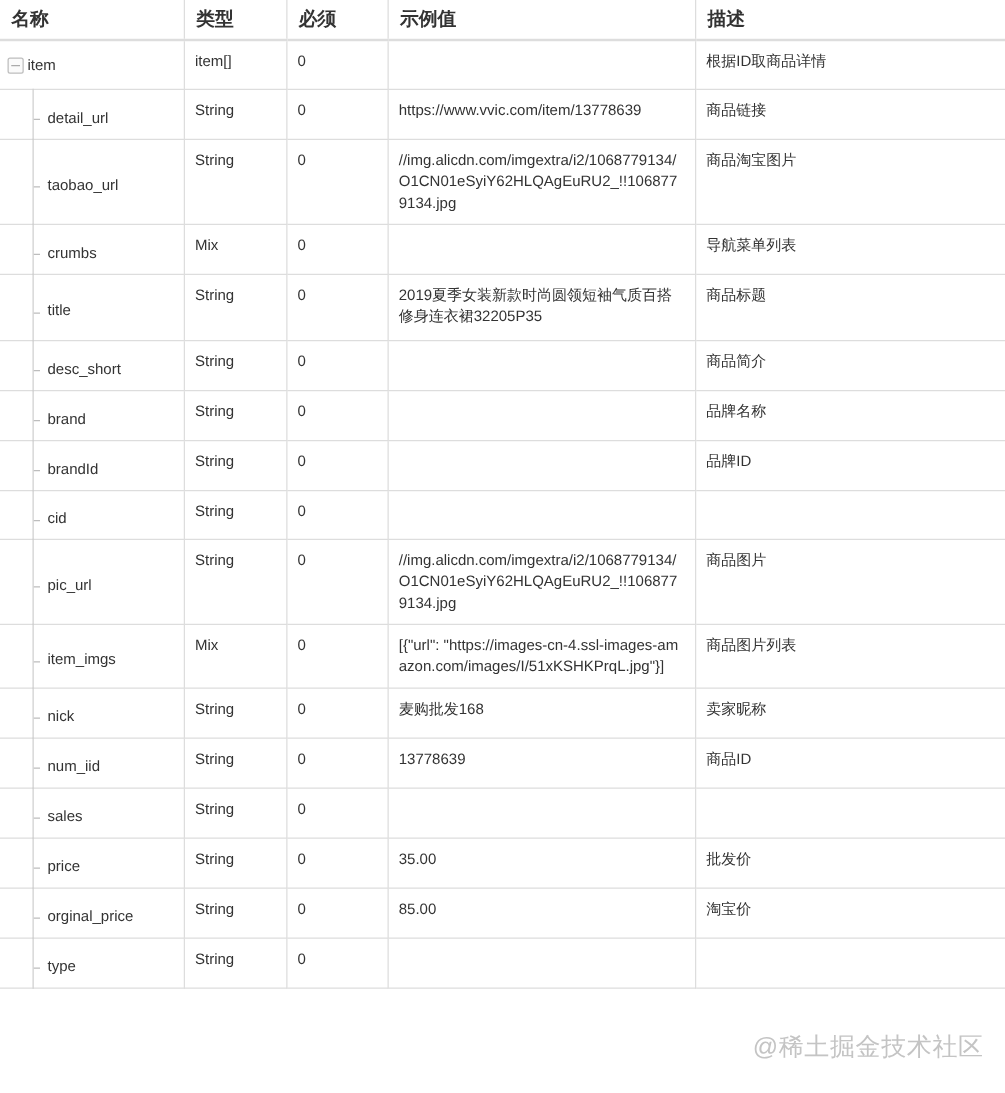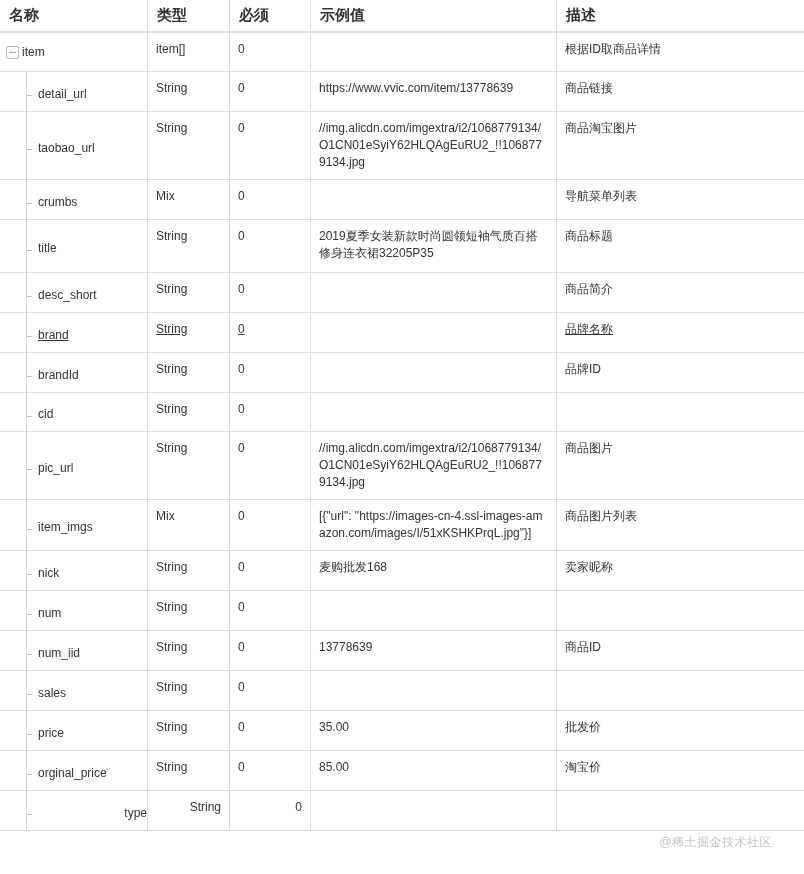--- a/index.html
+++ b/index.html
@@ -11,21 +11,21 @@
          padding-left: 9px; border-bottom: 2px solid #dddddd; border-top: none; }
     td { font-size: 12px; line-height: 17px; }
     td .cell { padding: 8px 8px 0 8px; word-break: break-all; }
     td.name-cell { position: relative; vertical-align: middle; }
     .tree-line { position: absolute; left: 26px; top: -1px; bottom: -1px; border-left: 1px solid #cfcfcf; }
     .tree-branch { position: absolute; left: 27px; top: 50%; width: 5px; border-top: 1px solid #bdbdbd; margin-top: 4px; }
     .child-label { padding-left: 38px; padding-top: 6px; }
     .root-label { display: flex; align-items: center; padding-left: 6px; padding-top: 2px; }
     .collapse-icon { width: 11px; height: 11px; border: 1px solid #bdbdbd; border-radius: 2px; position: relative; margin-right: 3px; background: #fafafa; }
     .collapse-icon::after { content: ""; position: absolute; left: 2px; right: 2px; top: 5px; border-top: 1px solid #aaaaaa; }
-    .watermark { position: absolute; right: 32px; bottom: 23px; font-size: 12px; color: #c4c4c4; letter-spacing: 0.5px; }
+    .watermark { position: absolute; right: 17px; bottom: 23px; font-size: 20px; color: #c4c4c4; letter-spacing: 0.5px; }
     col.c1 { width: 148px; } col.c2 { width: 82px; } col.c3 { width: 81px; } col.c4 { width: 246px; } col.c5 { width: 248px; }
   </style>
 </head>
 <body>
 
 <table>
   <colgroup>
       <col class="c1">
       <col class="c2">
       <col class="c3">
@@ -150,21 +150,21 @@
         <td>
           <div class="cell">0</div>
         </td>
         <td>
           <div class="cell"></div>
         </td>
         <td>
           <div class="cell">商品简介</div>
         </td>
       </tr>
-      <tr style="height: 40px; text-decoration: underline;">
+      <tr style="height: 40px;">
         <td class="name-cell">
           <span class="tree-line"></span>
           <span class="tree-branch"></span>
           <div class="child-label">brand</div>
         </td>
         <td>
           <div class="cell">String</div>
         </td>
         <td>
           <div class="cell">0</div>
@@ -264,39 +264,20 @@
         <td>
           <div class="cell">0</div>
         </td>
         <td>
           <div class="cell">麦购批发168</div>
         </td>
         <td>
           <div class="cell">卖家昵称</div>
         </td>
       </tr>
-      <tr style="height: 40px;">
-        <td class="name-cell">
-          <span class="tree-line"></span>
-          <span class="tree-branch"></span>
-          <div class="child-label">num</div>
-        </td>
-        <td>
-          <div class="cell">String</div>
-        </td>
-        <td>
-          <div class="cell">0</div>
-        </td>
-        <td>
-          <div class="cell"></div>
-        </td>
-        <td>
-          <div class="cell"></div>
-        </td>
-      </tr>
       <tr style="height: 40px; margin-top: 40px;">
         <td class="name-cell">
           <span class="tree-line"></span>
           <span class="tree-branch"></span>
           <div class="child-label">num_iid</div>
         </td>
         <td>
           <div class="cell">String</div>
         </td>
         <td>
@@ -359,21 +340,21 @@
         <td>
           <div class="cell">0</div>
         </td>
         <td>
           <div class="cell">85.00</div>
         </td>
         <td>
           <div class="cell">淘宝价</div>
         </td>
       </tr>
-      <tr style="height: 40px; text-align: right;">
+      <tr style="height: 40px;">
         <td class="name-cell">
           <span class="tree-line"></span>
           <span class="tree-branch"></span>
           <div class="child-label">type</div>
         </td>
         <td>
           <div class="cell">String</div>
         </td>
         <td>
           <div class="cell">0</div>

